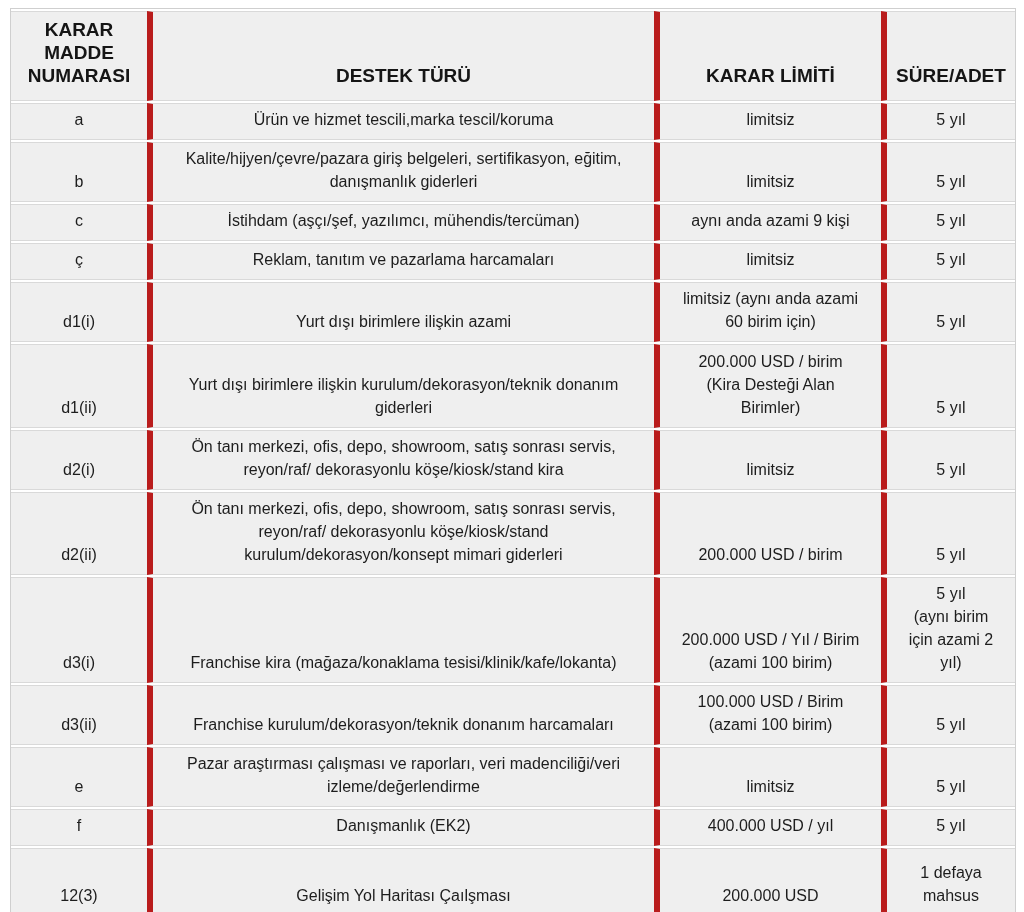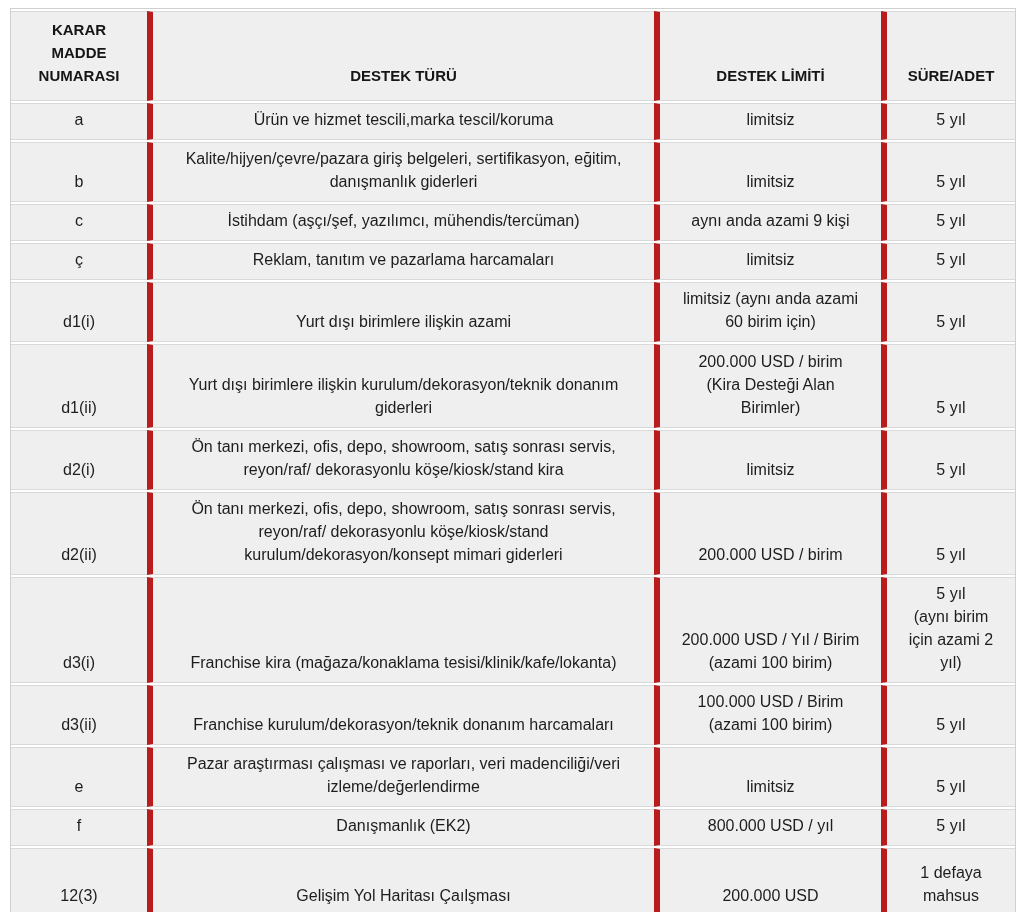--- a/index.html
+++ b/index.html
@@ -39,21 +39,21 @@
     vertical-align: bottom;
     white-space: pre-line;
     overflow: hidden;
     box-sizing: border-box;
   }
   table.support-table th + th,
   table.support-table td + td {
     border-left: 6px solid #b91c1c;
   }
   table.support-table th {
-    font-size: 15px;
+    font-size: 19px;
     font-weight: bold;
     line-height: 23px;
     padding: 6px 8px 13px 8px;
     color: #151515;
   }
   table.support-table td {
     font-size: 16px;
     font-weight: normal;
     line-height: 23px;
     padding: 4px 8px 8px 8px;
@@ -69,21 +69,21 @@
         <col class="c2">
         <col class="c3">
         <col class="c4">
     </colgroup>
     <thead>
       <tr style="height:86px;">
         <th>KARAR
 MADDE
 NUMARASI</th>
         <th>DESTEK TÜRÜ</th>
-        <th>DESTEK LİMİTİ</th>
+        <th>KARAR LİMİTİ</th>
         <th>SÜRE/ADET</th>
       </tr>
     </thead>
     <tbody>
       <tr style="height:35px;">
         <td>a</td>
         <td>Ürün ve hizmet tescili,marka tescil/koruma</td>
         <td>limitsiz</td>
         <td>5 yıl</td>
       </tr>
@@ -157,21 +157,21 @@
       <tr style="height:58px;">
         <td>e</td>
         <td>Pazar araştırması çalışması ve raporları, veri madenciliği/veri
 izleme/değerlendirme</td>
         <td>limitsiz</td>
         <td>5 yıl</td>
       </tr>
       <tr style="height:35px;">
         <td>f</td>
         <td>Danışmanlık (EK2)</td>
-        <td>800.000 USD / yıl</td>
+        <td>400.000 USD / yıl</td>
         <td>5 yıl</td>
       </tr>
       <tr style="height:68px;">
         <td>12(3)</td>
         <td>Gelişim Yol Haritası Çaılşması</td>
         <td>200.000 USD</td>
         <td>1 defaya
 mahsus</td>
       </tr>
     </tbody>

